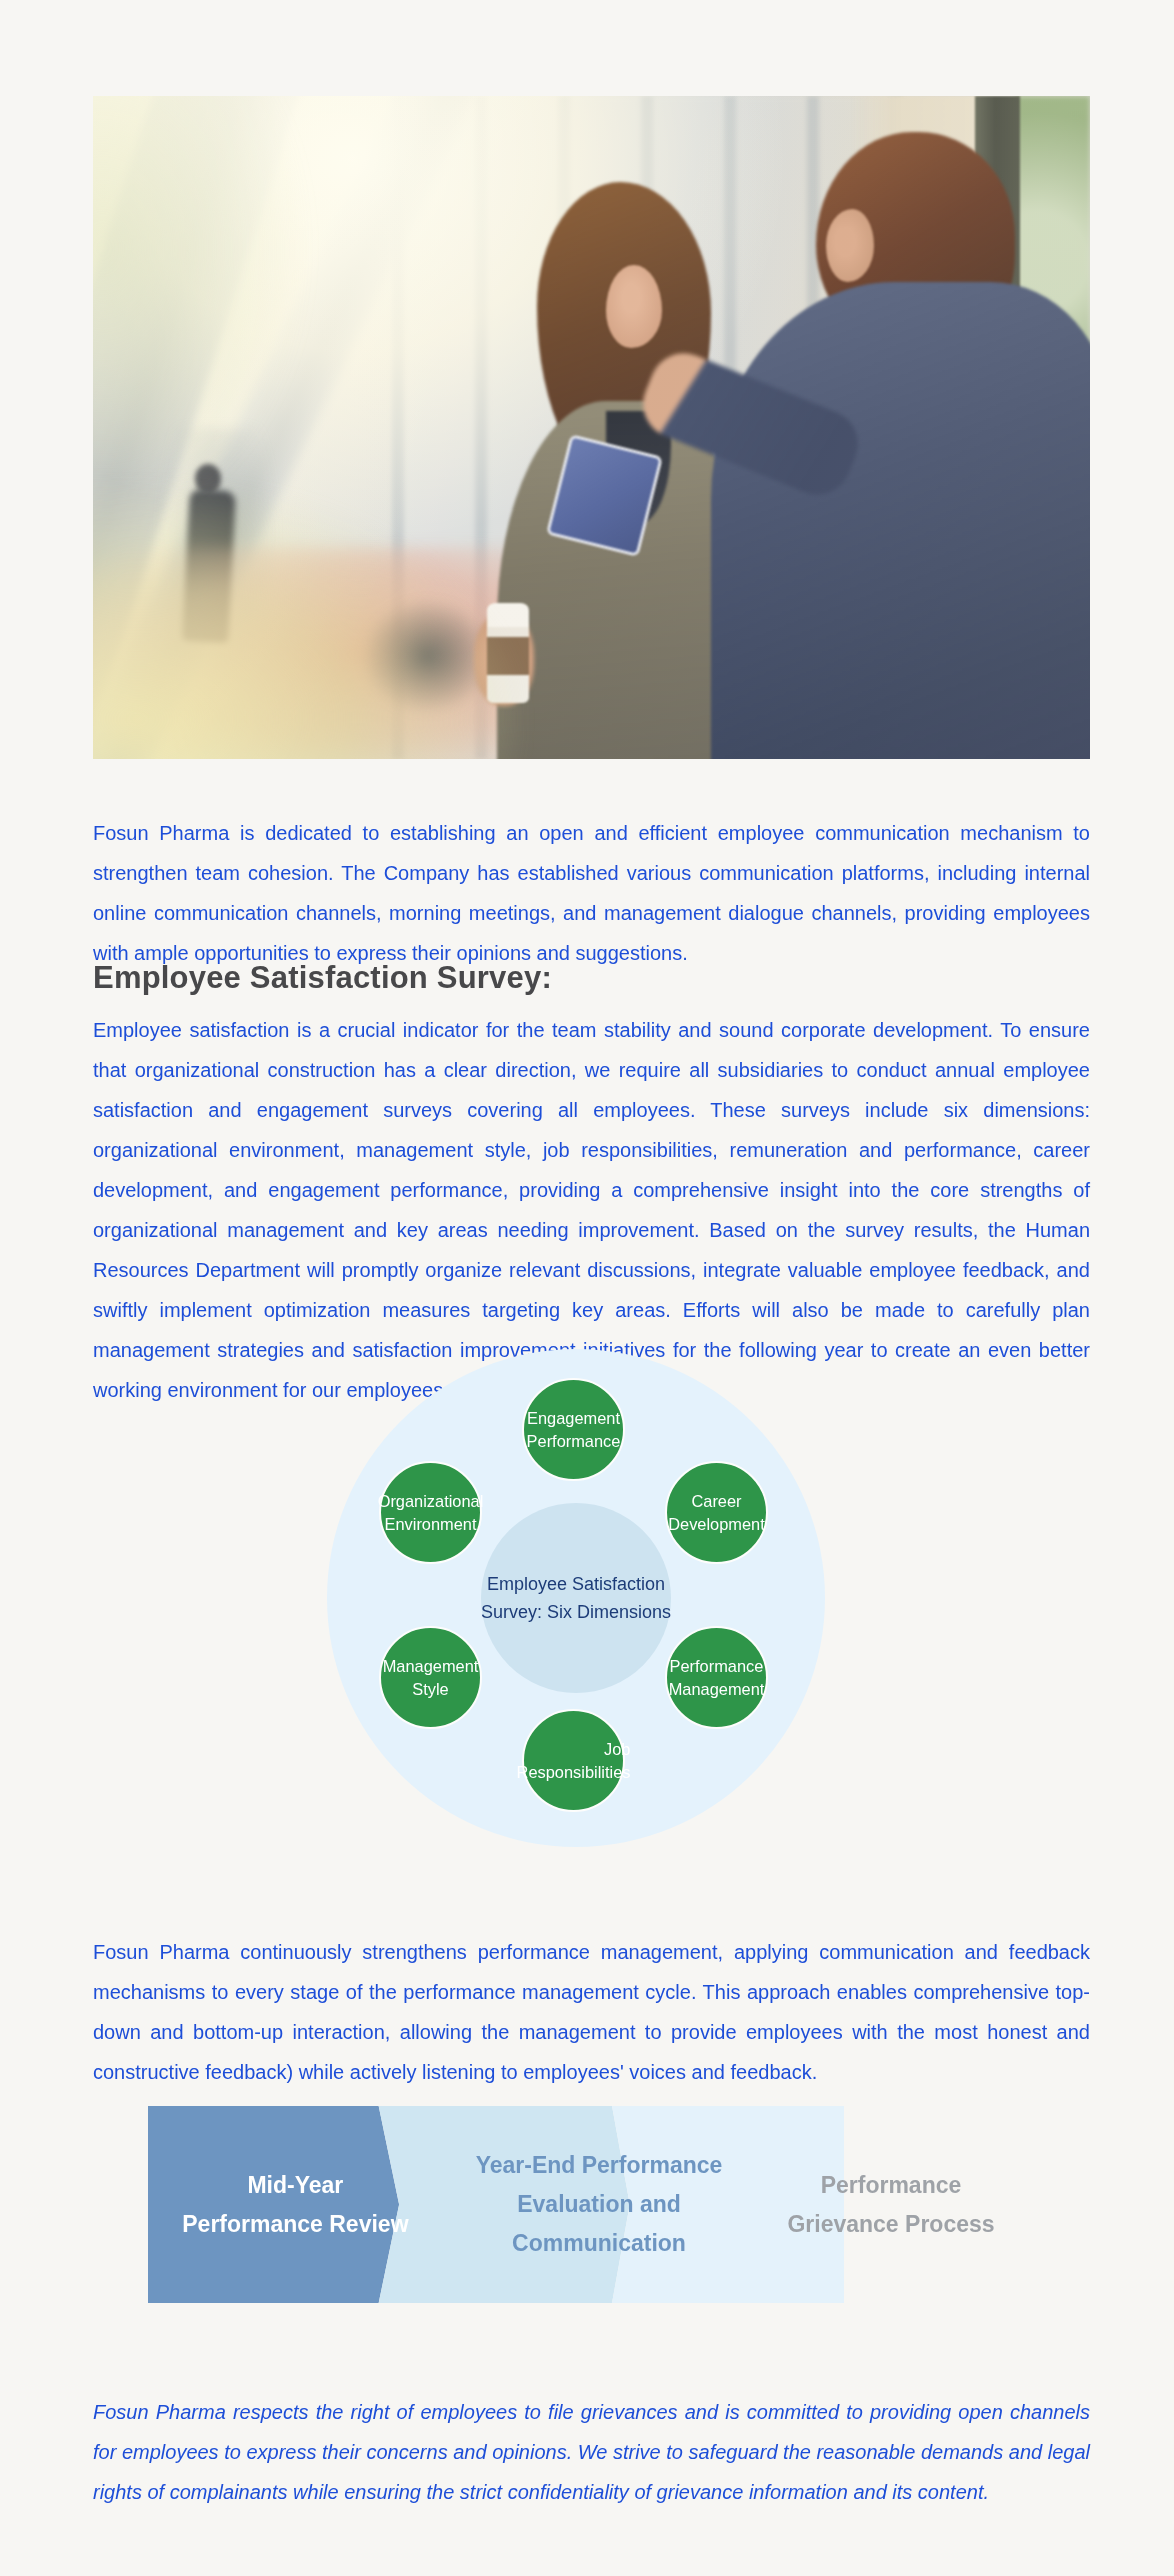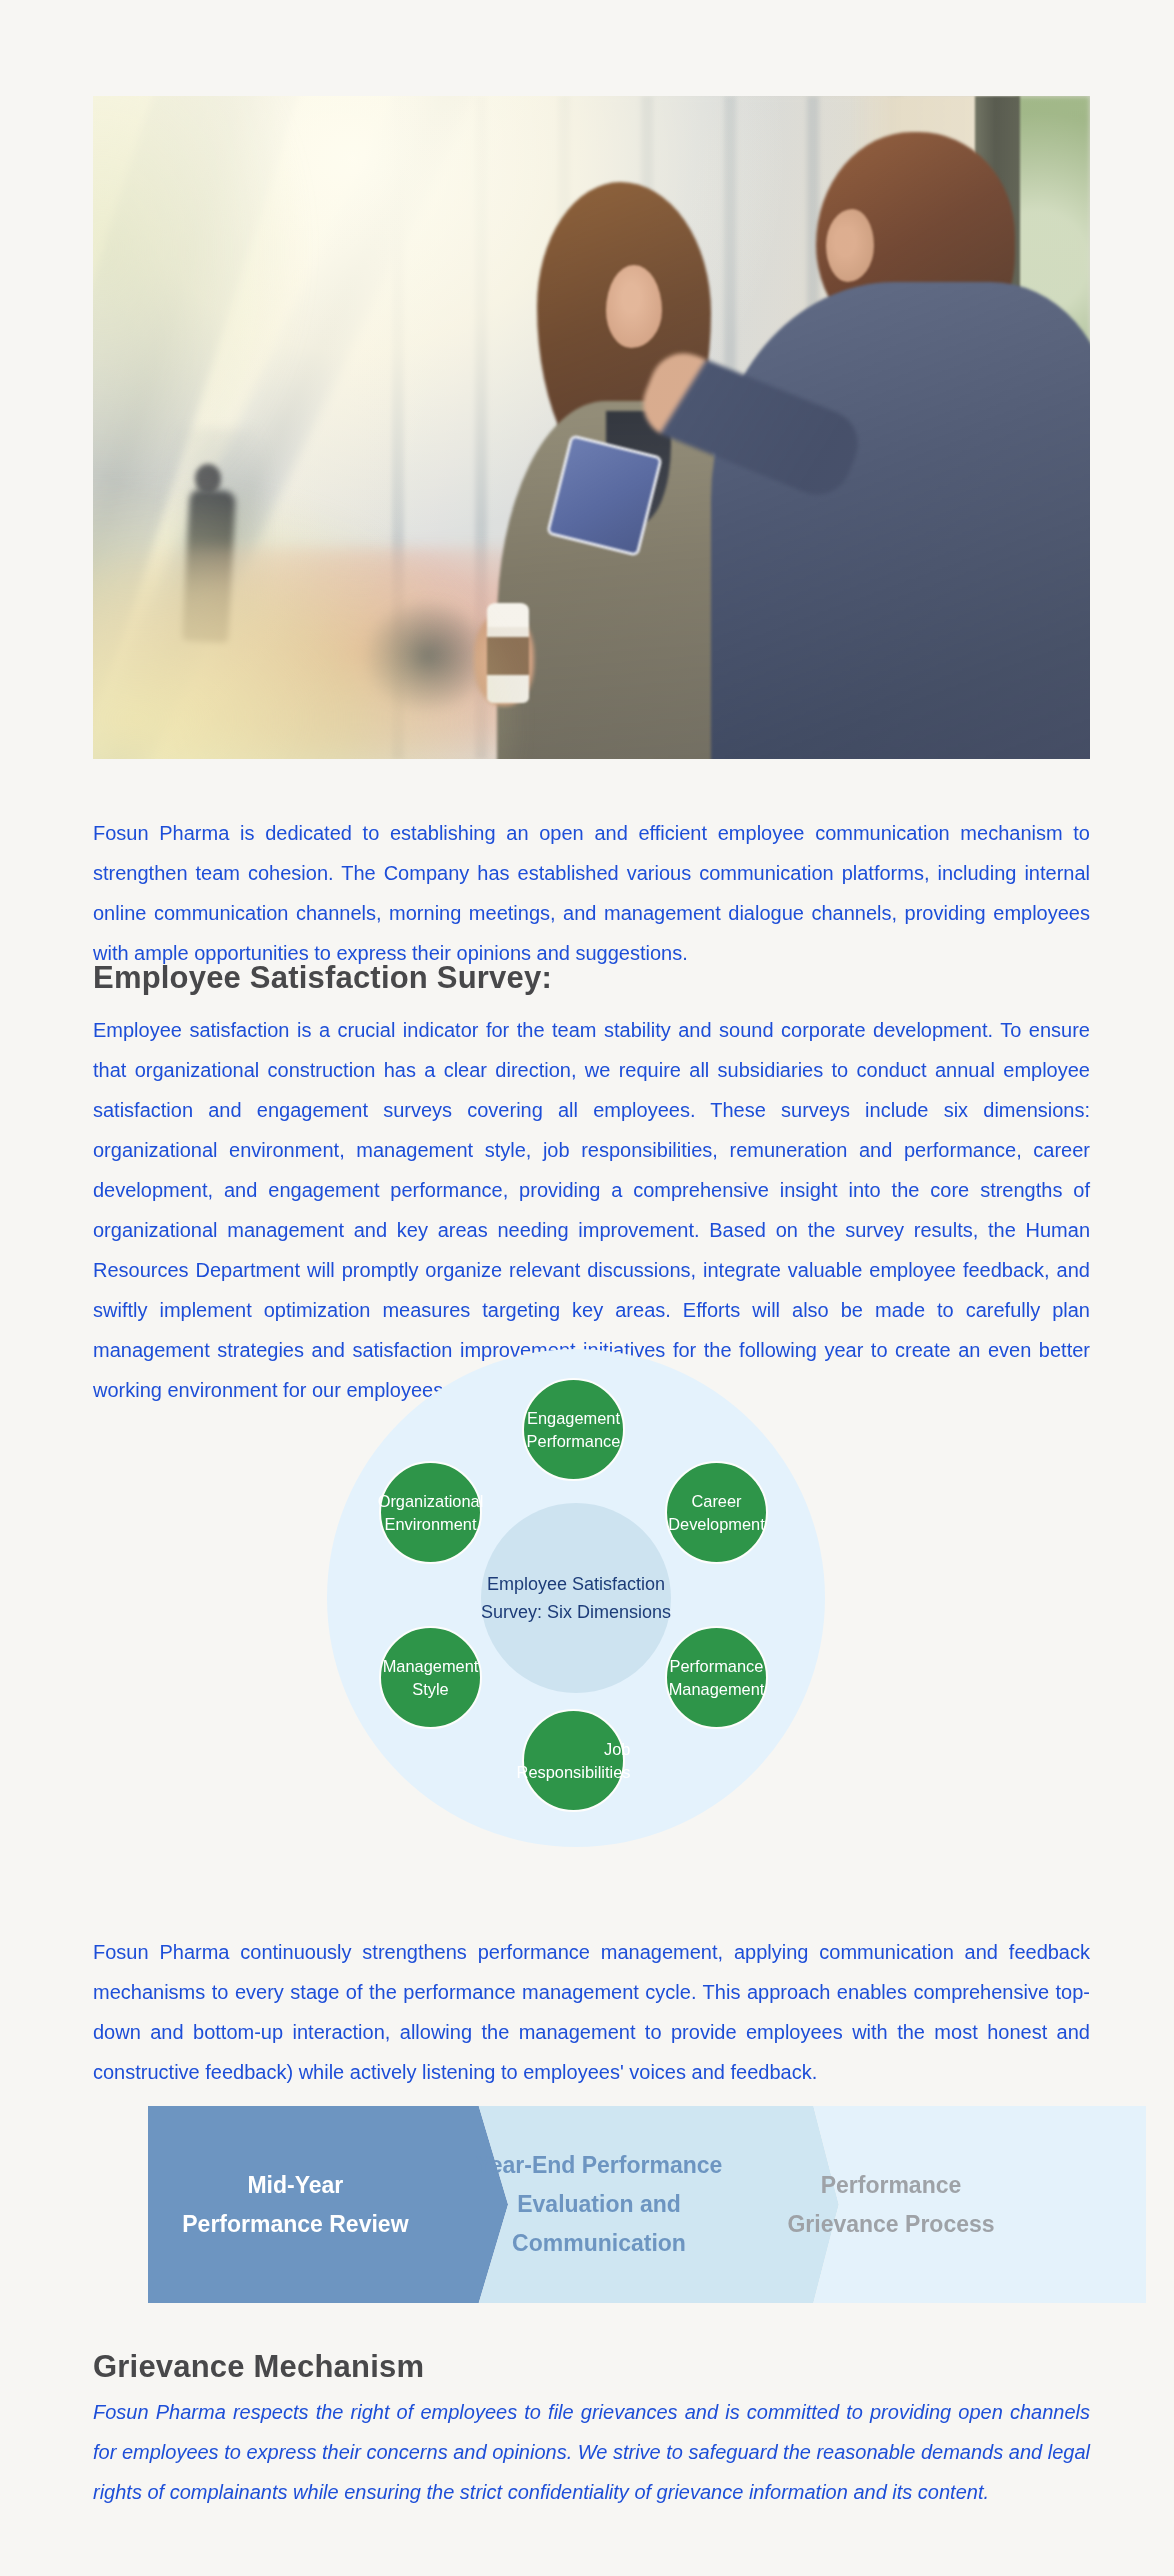--- a/index.html
+++ b/index.html
@@ -247,21 +247,21 @@
   .dim-upper-right  { left: 338px; top: 112px; }
   .dim-lower-right  { left: 338px; top: 277px; }
   .dim-bottom       { left: 195px; top: 360px; text-align: right; }
   .dim-lower-left   { left:  52px; top: 277px; }
   .dim-upper-left   { left:  52px; top: 112px; }
 
   
   .process {
     position: absolute;
     left: 148px; top: 2106px;
-    width: 998px; height: 197px;
+    width: 696px; height: 197px;
   }
   .process .seg {
     position: absolute; left: 0; top: 0;
     width: 100%; height: 100%;
   }
   .seg-1 { background: #6d95c1;
     clip-path: polygon(0% 0%, 33.14% 0%, 36.08% 50%, 33.14% 100%, 0% 100%); }
   .seg-2 { background: #cfe6f2;
     clip-path: polygon(33.14% 0%, 66.67% 0%, 69.22% 50%, 66.67% 100%, 33.14% 100%, 36.08% 50%); }
   .seg-3 { background: #e4f2fb;
@@ -343,17 +343,16 @@
     <div class="seg seg-3"></div>
     <div class="step-label s1">Mid-Year
 Performance Review</div>
     <div class="step-label s2">Year-End Performance
 Evaluation and
 Communication</div>
     <div class="step-label s3">Performance
 Grievance Process</div>
   </div>
 
-  <h2 class="heading" style="top: 2350px;">Grievance Mechanism</h2>
   <p class="para" style="top: 2392px; font-style: italic;">Fosun Pharma respects the right of employees to file grievances and is committed to providing open channels for employees to express their concerns and opinions. We strive to safeguard the reasonable demands and legal rights of complainants while ensuring the strict confidentiality of grievance information and its content.</p>
 
 </div>
 
 
 </body></html>

